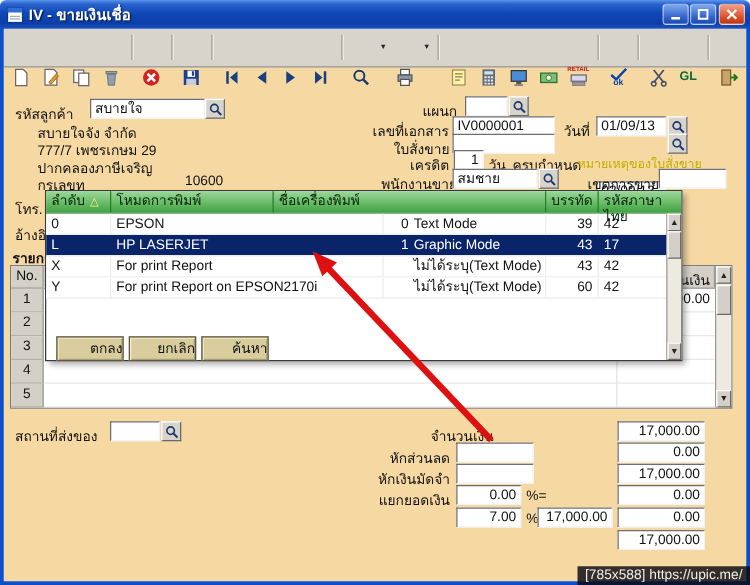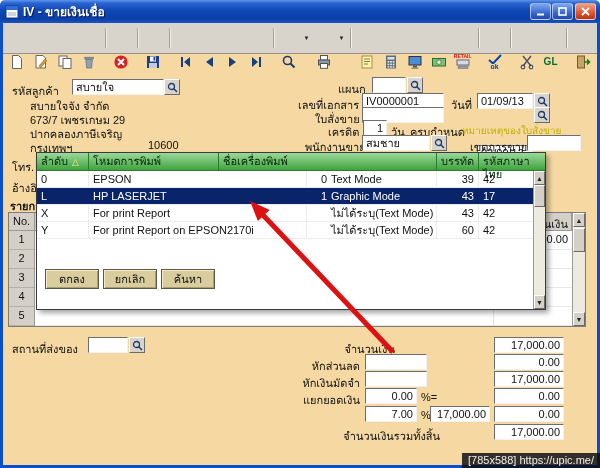--- a/index.html
+++ b/index.html
@@ -44,40 +44,40 @@
   .gc-no { width:26px; flex:none; text-align:center; }
   .grow .gc-no { background:#D4D0C8; border-right:1px solid #9a9a9a; border-bottom:1px solid #b5b1a8; padding-top:2px; }
   .gc-mid { flex:1; border-right:1px solid #e2e2e2; border-bottom:1px solid #e8e8e8; }
   .gc-amt { width:78px; flex:none; text-align:right; padding:2px 4px; border-bottom:1px solid #e8e8e8; font-size:11px; }
   .gsb { position:absolute; top:0; right:0; bottom:0; width:13px; background:#EDEAE0; border-left:1px solid #9a9a9a; }
   .sb-btn { position:absolute; left:0; width:12px; height:14px; background:#D4D0C8; border:1px solid; border-color:#fff #6a6a6a #6a6a6a #fff;
     font-size:7px; display:flex; align-items:center; justify-content:center; color:#222; }
   .sb-thumb { position:absolute; left:0; width:12px; background:#D4D0C8; border:1px solid; border-color:#fff #6a6a6a #6a6a6a #fff; }
 
   
-  .popup { position:absolute; left:36px; top:152px; width:510px; height:158px; background:#fff;
+  .popup { position:absolute; left:36px; top:152px; width:510px; height:137px; background:#fff;
     border:1px solid #3a3a3a; box-shadow:3px 3px 5px rgba(0,0,0,.35); z-index:20; }
   .phead { display:flex; height:18px; width:100%; background:linear-gradient(180deg,#9BD89B,#3FA33F);
     border-bottom:1px solid #2d7a2d; }
   .phead .pc { padding:2px 4px; font-size:11px; color:#052805; border-right:1px solid #2d7a2d; line-height:13px; }
   .prow { display:flex; height:17px; width:498px; border-bottom:1px solid #ececec; background:#fff; }
   .prow .pc { padding:1px 4px; font-size:11px; line-height:14px; border-right:1px solid #ececec; white-space:nowrap; overflow:hidden; }
   .prow.selected { background:#0A246A; color:#fff; }
   .prow.selected .pc { border-right-color:#0A246A; border-bottom:none; }
   .c-order { width:52px; flex:none; }
   .c-name { width:218px; flex:none; }
   .c-mode { width:130px; flex:none; display:flex; }
   .mode-no { width:16px; text-align:right; margin-right:4px; flex:none; }
   .c-lines { width:42px; flex:none; text-align:right; }
   .c-thai { width:56px; flex:none; }
   .phead .c-thai { flex:1; }
   .sort-glyph { color:#FFE97F; font-size:9px; margin-left:4px; }
   .pop-sb { position:absolute; top:18px; right:0; bottom:0; width:12px; background:#EDEAE0; border-left:1px solid #999; }
   .pbtn { position:absolute; width:54px; height:20px; background:#D9CD9E; border:1px solid #5a5a46; font-size:11px;
-    text-align:center; line-height:18px; box-shadow:inset 1px 1px 0 #f4ecca, inset -1px -1px 0 #a79e74; }
+    text-align:right; line-height:18px; box-shadow:inset 1px 1px 0 #f4ecca, inset -1px -1px 0 #a79e74; }
 
   .amt { position:absolute; width:70px; height:16px; background:#fff; border:1px solid; border-color:#6e6e6e #f2f2f2 #f2f2f2 #6e6e6e;
     text-align:right; padding:1px 3px; font-size:11px; line-height:12px; z-index:5; }
 
   .arrow-overlay { position:absolute; inset:0; z-index:30; pointer-events:none; }
 
   .watermark { position:absolute; right:0; bottom:0; z-index:70; background:rgba(8,8,16,.82); color:#eee;
     font-size:11px; padding:1px 6px 2px 6px; white-space:nowrap; }
 </style>
 </head>
@@ -266,23 +266,23 @@
 
     <div class="lbl" style="left:12px; top:82px;">รหัสลูกค้า</div>
     <div class="inp" style="left:72px; top:79px; width:92px;">สบายใจ</div>
     <div class="mag" style="left:164px; top:79px;">
         <svg width="11" height="11">
           <circle cx="4.5" cy="4.5" r="3" fill="none" stroke="#1a3a6b" stroke-width="1.3"></circle>
           <line x1="6.8" y1="6.8" x2="10" y2="10" stroke="#1a3a6b" stroke-width="1.5"></line>
         </svg>
       </div>
     <div class="lbl" style="left:30px; top:97px;">สบายใจจัง จำกัด</div>
-    <div class="lbl" style="left:30px; top:111px;">673/7 เพชรเกษม 29</div>
+    <div class="lbl" style="left:30px; top:111px;">777/7 เพชรเกษม 29</div>
     <div class="lbl" style="left:30px; top:125px;">ปากคลองภาษีเจริญ</div>
-    <div class="lbl" style="left:30px; top:139px;">กรุงเทพฯ</div>
+    <div class="lbl" style="left:30px; top:139px;">กรุเลขท</div>
     <div class="lbl" style="left:148px; top:139px;">10600</div>
     <div class="lbl" style="left:12px; top:158px;">โทร.</div>
     <div class="inp" style="left:48px; top:155px; width:115px;"></div>
     <div class="lbl" style="left:12px; top:179px;">อ้างอิง</div>
     <div class="inp" style="left:48px; top:176px; width:115px;"></div>
     <div class="lbl" style="left:10px; top:197px; font-weight:bold;">รายการสินค้า</div>
 
     <div class="lbl" style="left:338px; top:80px;">แผนก</div>
     <div class="inp" style="left:372px; top:77px; width:34px;"></div>
     <div class="mag" style="left:407px; top:77px;">
@@ -459,21 +459,20 @@
     <div class="lbl ra" style="left:265px; top:391px; width:95px;">แยกยอดเงิน</div>
     <div class="inp ra" style="left:365px; top:388px; width:52px;">0.00</div>
     <div class="lbl" style="left:421px; top:391px;">%=</div>
     <div class="amt" style="left:494px; top:388px;">0.00</div>
 
     <div class="inp ra" style="left:365px; top:406px; width:52px;">7.00</div>
     <div class="lbl" style="left:421px; top:409px;">%=</div>
     <div class="inp ra" style="left:428px; top:406px; width:60px; left:430px;">17,000.00</div>
     <div class="amt" style="left:494px; top:406px;">0.00</div>
 
-    <div class="lbl ra" style="left:290px; top:427px; width:150px;">จำนวนเงินรวมทั้งสิ้น</div>
     <div class="amt" style="left:494px; top:424px;">17,000.00</div>
   </div>
 
   <svg class="arrow-overlay" width="600" height="468">
     <line x1="393" y1="352" x2="262" y2="214" stroke="#DD1111" stroke-width="5"></line>
     <polygon points="250,201 269.6,210 257.9,221" fill="#DD1111"></polygon>
   </svg>
 
   <div class="win-border"></div>
   <div class="watermark">[785x588] https://upic.me/</div>

